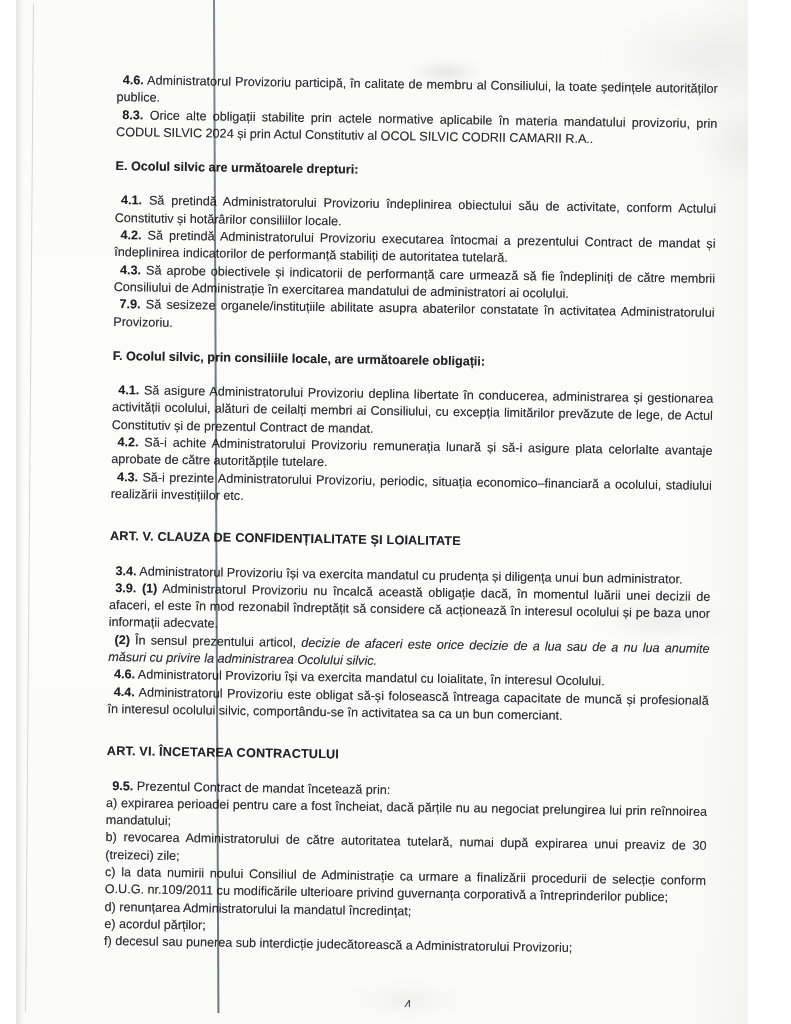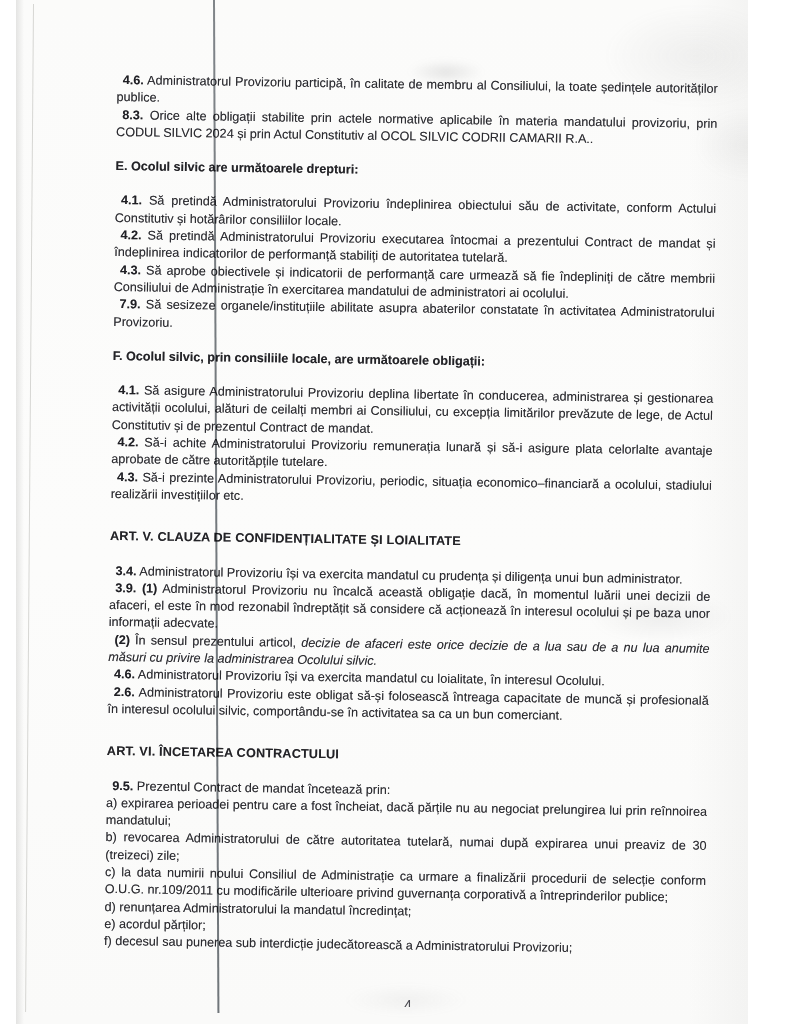--- a/index.html
+++ b/index.html
@@ -145,21 +145,21 @@
     <p class="body"><b>4.1.</b><span> Să asigure Administratorului Provizoriu deplina libertate în conducerea, administrarea și gestionarea activității ocolului, alături de ceilalți membri ai Consiliului, cu excepția limitărilor prevăzute de lege, de Actul Constitutiv și de prezentul Contract de mandat.</span></p>
     <p class="body"><b>4.2.</b><span> Să-i achite Administratorului Provizoriu remunerația lunară și să-i asigure plata celorlalte avantaje aprobate de către autorităpțile tutelare.</span></p>
     <p class="body"><b>4.3.</b><span> Să-i prezinte Administratorului Provizoriu, periodic, situația economico–financiară a ocolului, stadiului realizării investițiilor etc.</span></p>
 
     <p class="head art">ART. V. CLAUZA DE CONFIDENȚIALITATE ȘI LOIALITATE</p>
 
     <p class="body"><b>3.4.</b><span> Administratorul Provizoriu își va exercita mandatul cu prudența și diligența unui bun administrator.</span></p>
     <p class="body"><b>3.9. (1)</b><span> Administratorul Provizoriu nu încalcă această obligație dacă, în momentul luării unei decizii de afaceri, el este în mod rezonabil îndreptățit să considere că acționează în interesul ocolului și pe baza unor informații adecvate.</span></p>
     <p class="body"><b>(2)</b><span> În sensul prezentului articol, </span><i>decizie de afaceri este orice decizie de a lua sau de a nu lua anumite măsuri cu privire la administrarea Ocolului silvic.</i></p>
     <p class="body"><b>4.6.</b><span> Administratorul Provizoriu își va exercita mandatul cu loialitate, în interesul Ocolului.</span></p>
-    <p class="body"><b>2.6.</b><span> Administratorul Provizoriu este obligat să-și folosească întreaga capacitate de muncă și profesională în interesul ocolului silvic, comportându-se în activitatea sa ca un bun comerciant.</span></p>
+    <p class="body"><b>4.4.</b><span> Administratorul Provizoriu este obligat să-și folosească întreaga capacitate de muncă și profesională în interesul ocolului silvic, comportându-se în activitatea sa ca un bun comerciant.</span></p>
 
     <p class="head art">ART. VI.  ÎNCETAREA CONTRACTULUI</p>
 
     <p class="body"><b>9.5.</b><span> Prezentul Contract de mandat încetează prin:</span></p>
     <p class="lettered">a) expirarea perioadei pentru care a fost încheiat, dacă părțile nu au negociat prelungirea lui prin reînnoirea mandatului;</p>
     <p class="lettered">b) revocarea Administratorului  de către autoritatea tutelară, numai după expirarea unui preaviz de 30 (treizeci) zile;</p>
     <p class="lettered">c) la data numirii noului Consiliul de Administrație ca urmare a finalizării procedurii de selecție conform O.U.G. nr.109/2011 cu modificările ulterioare privind guvernanța corporativă a întreprinderilor publice;</p>
     <p class="lettered">d) renunțarea Administratorului la mandatul încredințat;</p>
     <p class="lettered">e) acordul părților;</p>
     <p class="lettered">f) decesul sau punerea sub interdicție judecătorească a Administratorului Provizoriu;</p>

